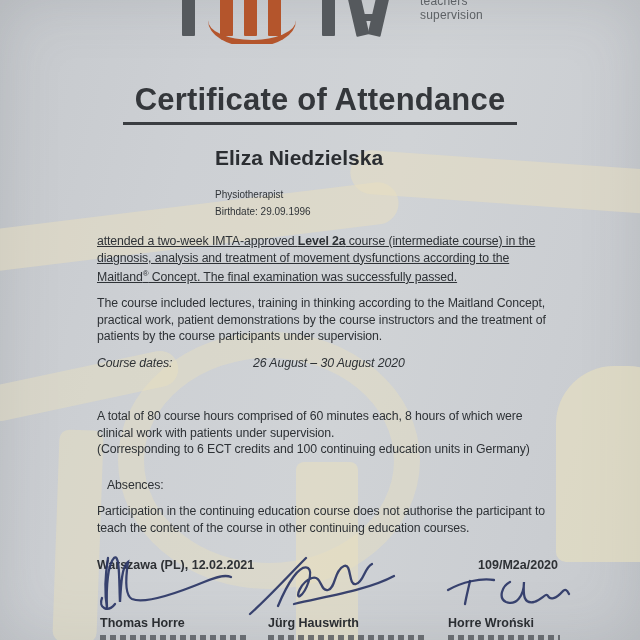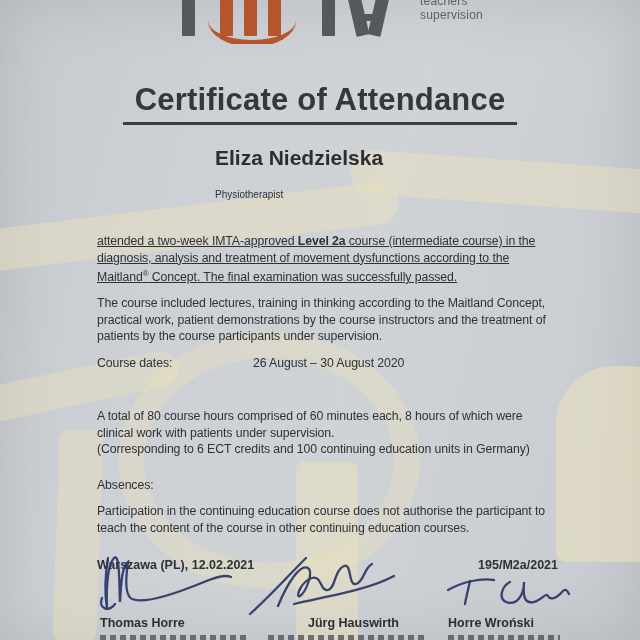--- a/index.html
+++ b/index.html
@@ -42,34 +42,34 @@
   .blk{position:absolute;left:97px;width:462px;font-size:12.3px;line-height:16.6px;
        letter-spacing:-.1px;color:#2e3236;z-index:2;}
   .b{font-weight:bold;}
   sup{font-size:8px;}
   .p1{top:233px;text-decoration:underline;}
   .p2{top:295px;}
   .dates{top:355px;}
   .dates-label{position:absolute;left:0;top:0;}
   .dates-vals{position:absolute;left:156px;top:0;width:300px;}
   .p3{top:408px;}
-  .absences{top:477px;}
+  .absences{top:477px;margin-left:10px;}
   .p4{top:503px;}
   
   .place-date{position:absolute;left:97px;top:558px;font-size:12.5px;font-weight:600;z-index:2;}
   .cert-no{position:absolute;left:400px;top:558px;width:158px;text-align:right;font-size:12.5px;font-weight:600;z-index:2;}
   .sig{position:absolute;z-index:3;}
   .sig svg{display:block;}
   .sig path{fill:none;stroke:#2a3565;stroke-width:2.3;stroke-linecap:round;opacity:.92;}
   .sig-1{left:92px;top:552px;}
   .sig-2{left:248px;top:548px;}
   .sig-3{left:444px;top:568px;}
   .sig-name{position:absolute;top:616px;font-size:12.5px;font-weight:600;color:#2b2e32;z-index:2;}
   .name-1{left:100px;}
-  .name-2{left:268px;margin-left:40px;}
+  .name-2{left:268px;}
   .name-3{left:448px;}
   .cropline{position:absolute;top:635px;height:5px;z-index:2;opacity:.75;
     background:repeating-linear-gradient(90deg,#4a4e53 0 6px,transparent 6px 10px);}
   .cl-1{left:100px;width:148px;}
   .cl-2{left:268px;width:158px;}
   .cl-3{left:448px;width:112px;}
 </style>
 </head>
 <body>
 
@@ -99,44 +99,45 @@
     </div>
   </div>
 
   <div class="title-wrap">
     <span class="title">Certificate of Attendance</span>
   </div>
 
   <div class="recipient">
     <div class="rec-name">Eliza Niedzielska</div>
     <div class="rec-line">Physiotherapist</div>
+    <div class="rec-line">Birthdate: 29.09.1996</div>
   </div>
 
   <div class="blk p1"><span>attended a two-week IMTA-approved </span><span class="b">Level 2a</span><span> course (intermediate course) in the diagnosis, analysis and treatment of movement dysfunctions according to the Maitland</span><sup>®</sup><span> Concept. The final examination was successfully passed.</span></div>
 
   <div class="blk p2">The course included lectures, training in thinking according to the Maitland Concept, practical work, patient demonstrations by the course instructors and the treatment of patients by the course participants under supervision.</div>
 
-  <div class="blk dates" style="height:40px;">
+  <div class="blk dates" style="height:40px;font-style:italic;">
     <span class="dates-label">Course dates:</span>
     <span class="dates-vals">
       <div>26 August – 30 August 2020</div>
     </span>
   </div>
 
   <div class="blk p3">
     <div>A total of 80 course hours comprised of 60 minutes each, 8 hours of which were clinical work with patients under supervision.</div>
     <div>(Corresponding to 6 ECT credits and 100 continuing education units in Germany)</div>
   </div>
 
   <div class="blk absences">Absences:</div>
 
   <div class="blk p4">Participation in the continuing education course does not authorise the participant to teach the content of the course in other continuing education courses.</div>
 
   <div class="place-date">Warszawa  (PL), 12.02.2021</div>
-  <div class="cert-no">195/M2a/2021</div>
+  <div class="cert-no">109/M2a/2020</div>
 
   <div class="sig sig-1">
     <svg width="160" height="62" viewBox="0 0 160 62">
       <path d="M16,6 C13,24 13,44 15,56 C14,34 16,12 22,6 C28,1 27,30 28,50 C29,32 30,14 36,10 C33,30 34,44 40,47 C52,52 78,44 112,30 C124,25 133,22 139,25"></path>
       <path d="M10,46 C6,56 16,61 23,52"></path>
     </svg>
   </div>
   <div class="sig sig-2">
     <svg width="150" height="70" viewBox="0 0 150 70">
       <path d="M2,66 C20,50 40,28 58,10"></path>

